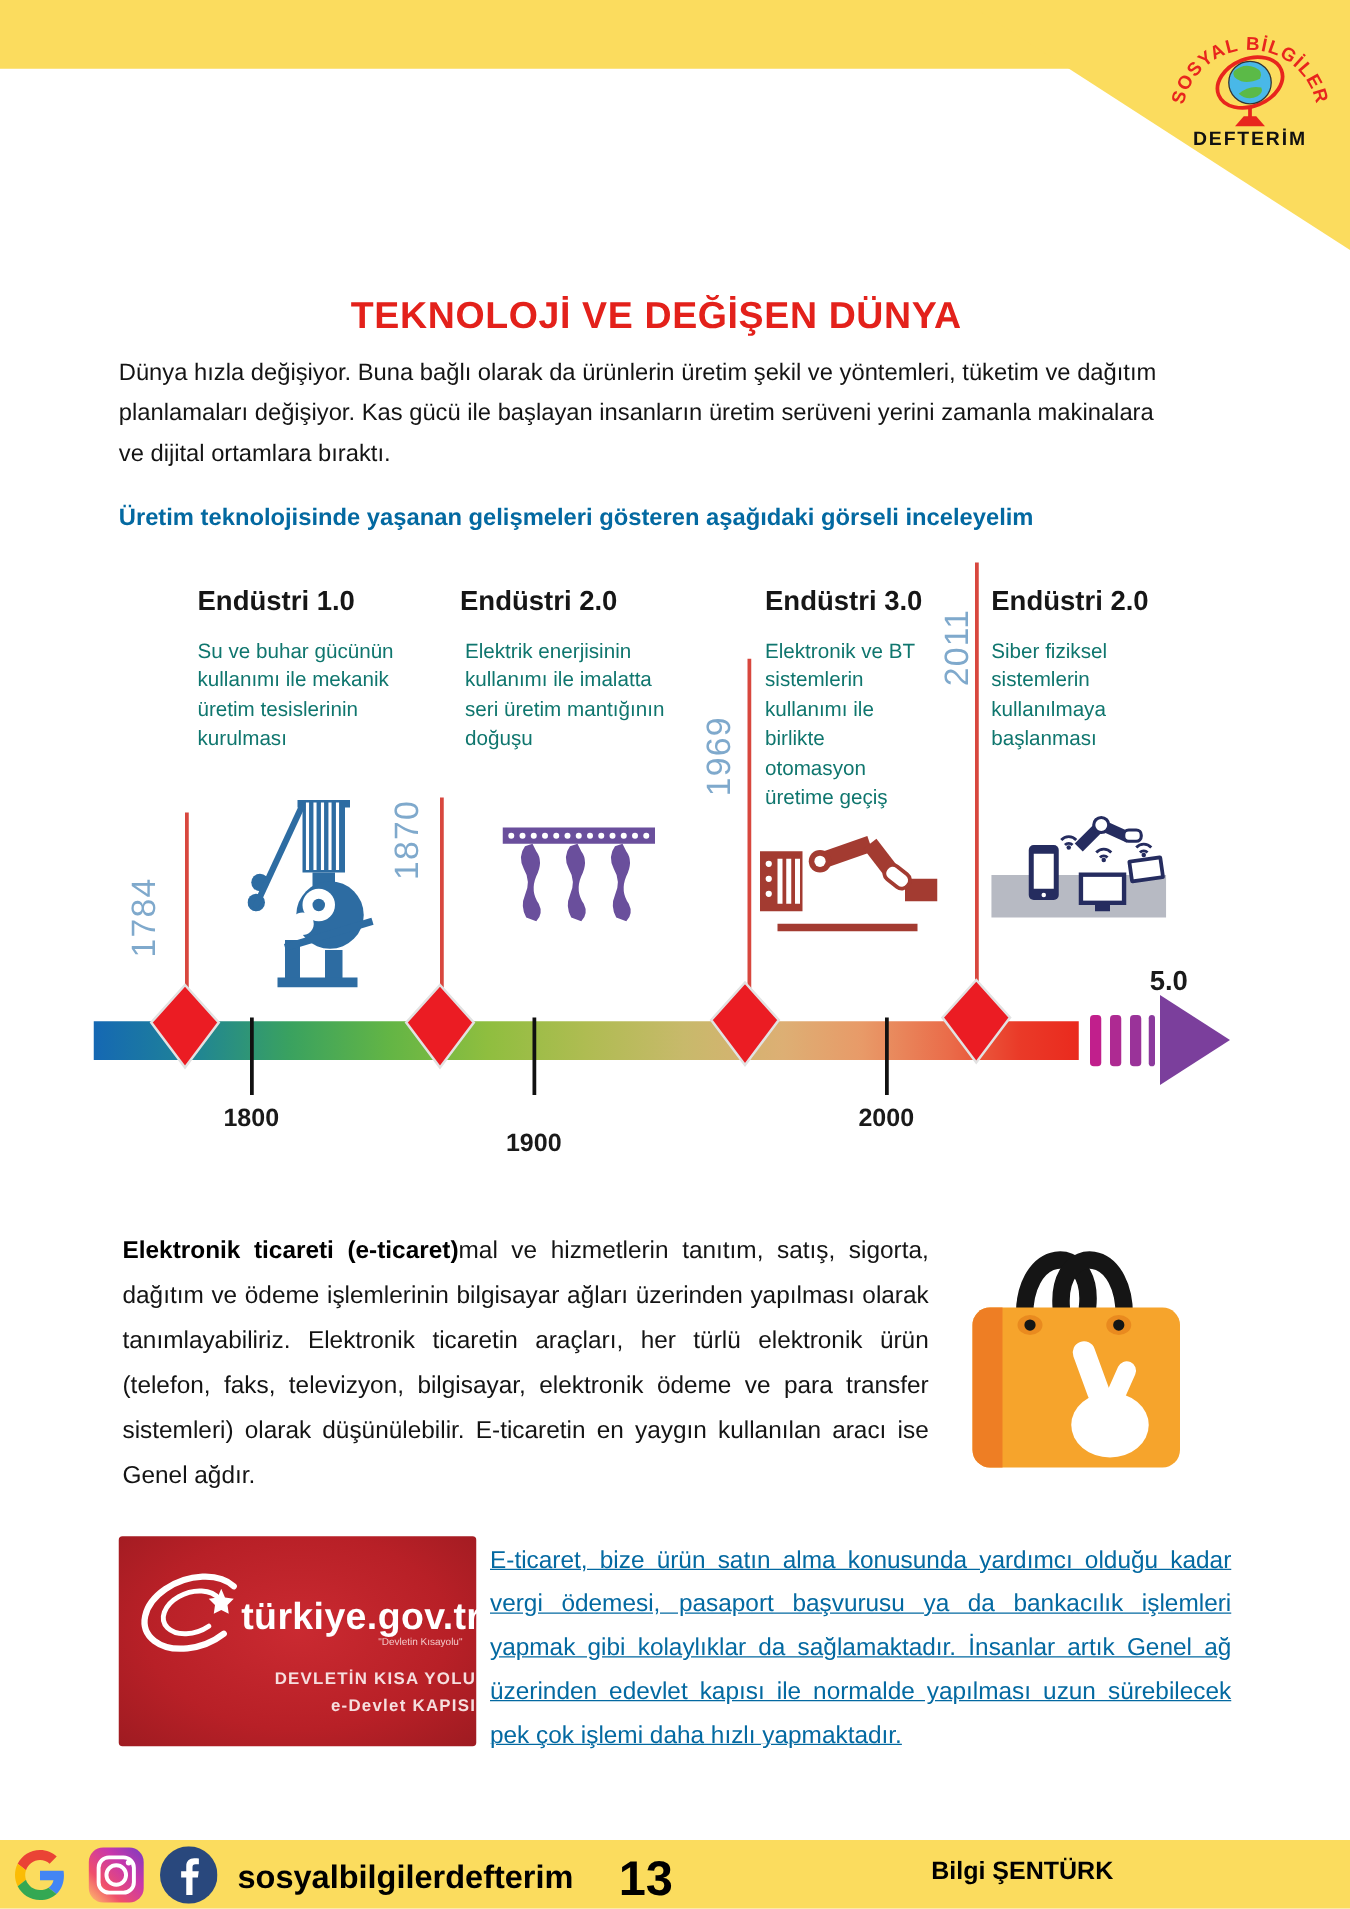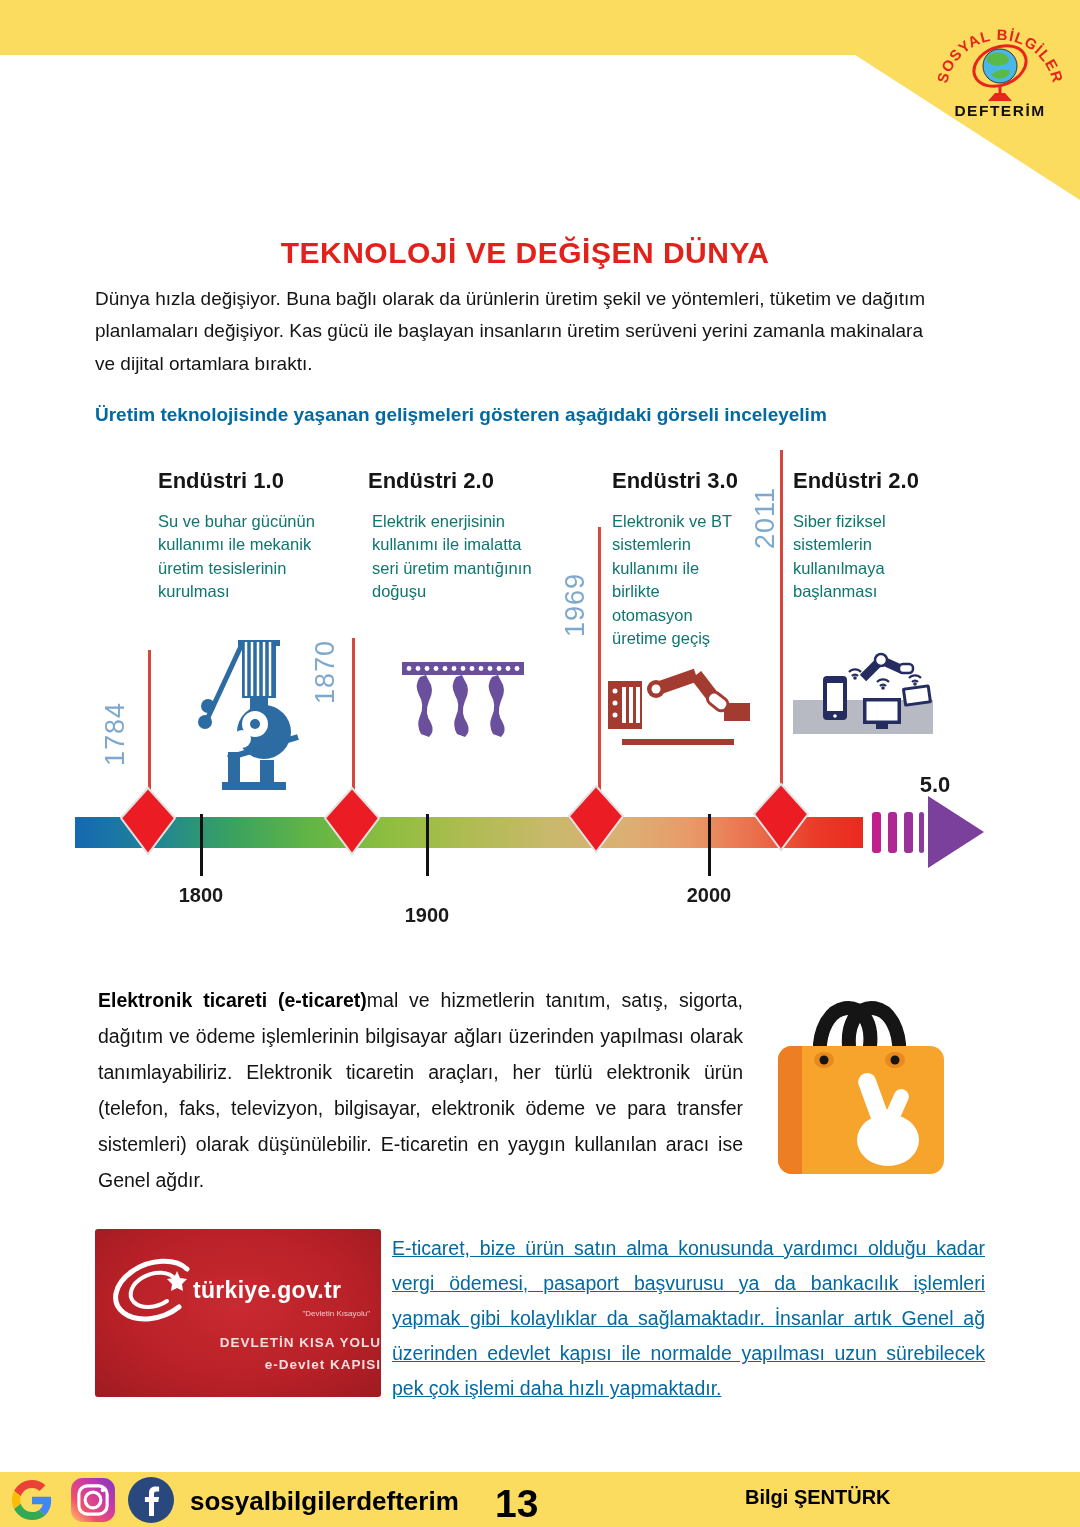--- a/index.html
+++ b/index.html
@@ -38,21 +38,21 @@
   .tick-label{top:884px;width:70px;text-align:center;font-size:20px;font-weight:bold;}
 
   
   .eticaret-p{left:98px;top:982px;width:645px;font-size:19.5px;line-height:1.85;
     text-align:justify;color:#141414;margin:0;}
   .eticaret-p b{color:#000;}
 
   
   .edevlet-card{left:95px;top:1229px;width:286px;height:168px;border-radius:3px;
     background:radial-gradient(ellipse at 50% 45%,#CA2A31 0%,#B82027 60%,#9E1B21 100%);}
-  .edevlet-brand{left:98px;top:48px;font-size:23px;font-weight:bold;color:#fff;
+  .edevlet-brand{left:98px;top:48px;font-size:30px;font-weight:bold;color:#fff;
     letter-spacing:.3px;white-space:nowrap;}
   .edevlet-note{left:150px;top:80px;width:125px;text-align:right;font-size:8px;color:#F3C9C9;}
   .edevlet-line{left:0;width:286px;text-align:right;font-size:13.5px;font-weight:bold;
     color:#F6DEDE;letter-spacing:1px;}
   .edevlet-body{left:392px;top:1231px;width:593px;font-size:19.5px;line-height:1.8;
     text-align:justify;color:#0369a1;margin:0;text-decoration:underline;}
 
   
   .footer-bar{left:0;top:1472px;width:1080px;height:55px;background:#FBDC5E;}
   .footer-handle{left:190px;top:1486px;font-size:26px;font-weight:bold;color:#000;}

